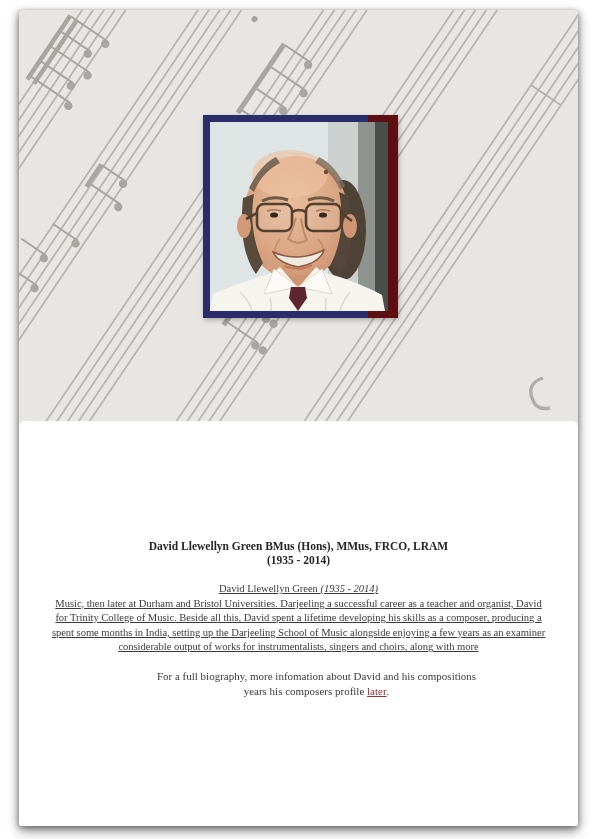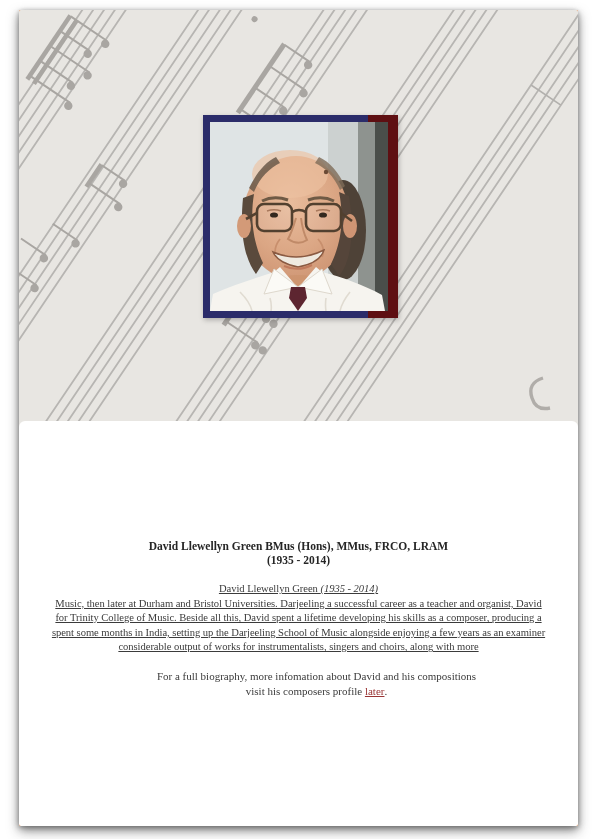--- a/index.html
+++ b/index.html
@@ -191,17 +191,17 @@
     <div class="bio">
       <div class="bio-line"><span>David Llewellyn Green </span><span class="italic">(1935 - 2014)</span></div>
       <div class="bio-line">Music, then later at Durham and Bristol Universities. Darjeeling a successful career as a teacher and organist, David</div>
       <div class="bio-line">for Trinity College of Music. Beside all this, David spent a lifetime developing his skills as a composer, producing a</div>
       <div class="bio-line">spent some months in India, setting up the Darjeeling School of Music alongside enjoying a few years as an examiner</div>
       <div class="bio-line">considerable output of works for instrumentalists, singers and choirs, along with more</div>
     </div>
 
     <div class="footer-note">
       <div class="footer-line">For a full biography, more infomation about David and his compositions</div>
-      <div class="footer-line"><span>visit his composers profile </span><a class="profile-link" href="#">later</a><span>.</span></div>
+      <div class="footer-line"><span>years his composers profile </span><a class="profile-link" href="#">later</a><span>.</span></div>
     </div>
 
   </div>
 </div>
 
 </body></html>

